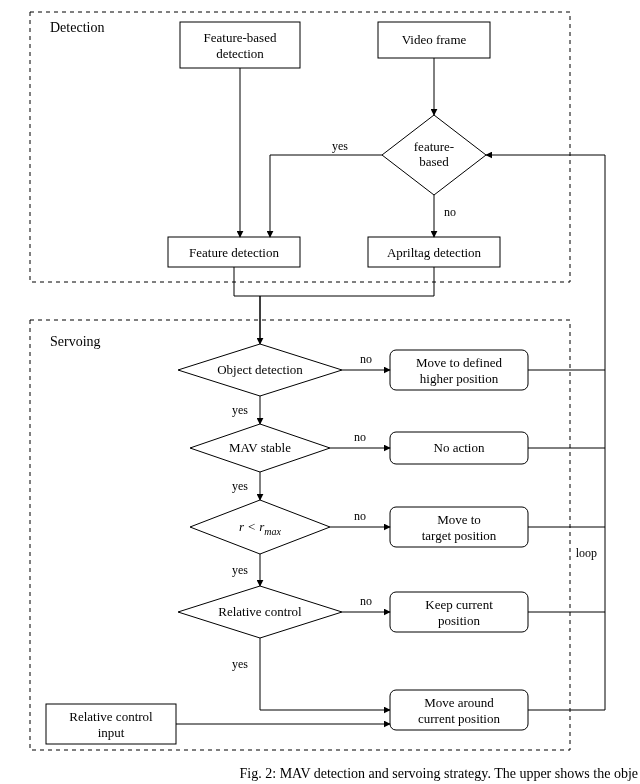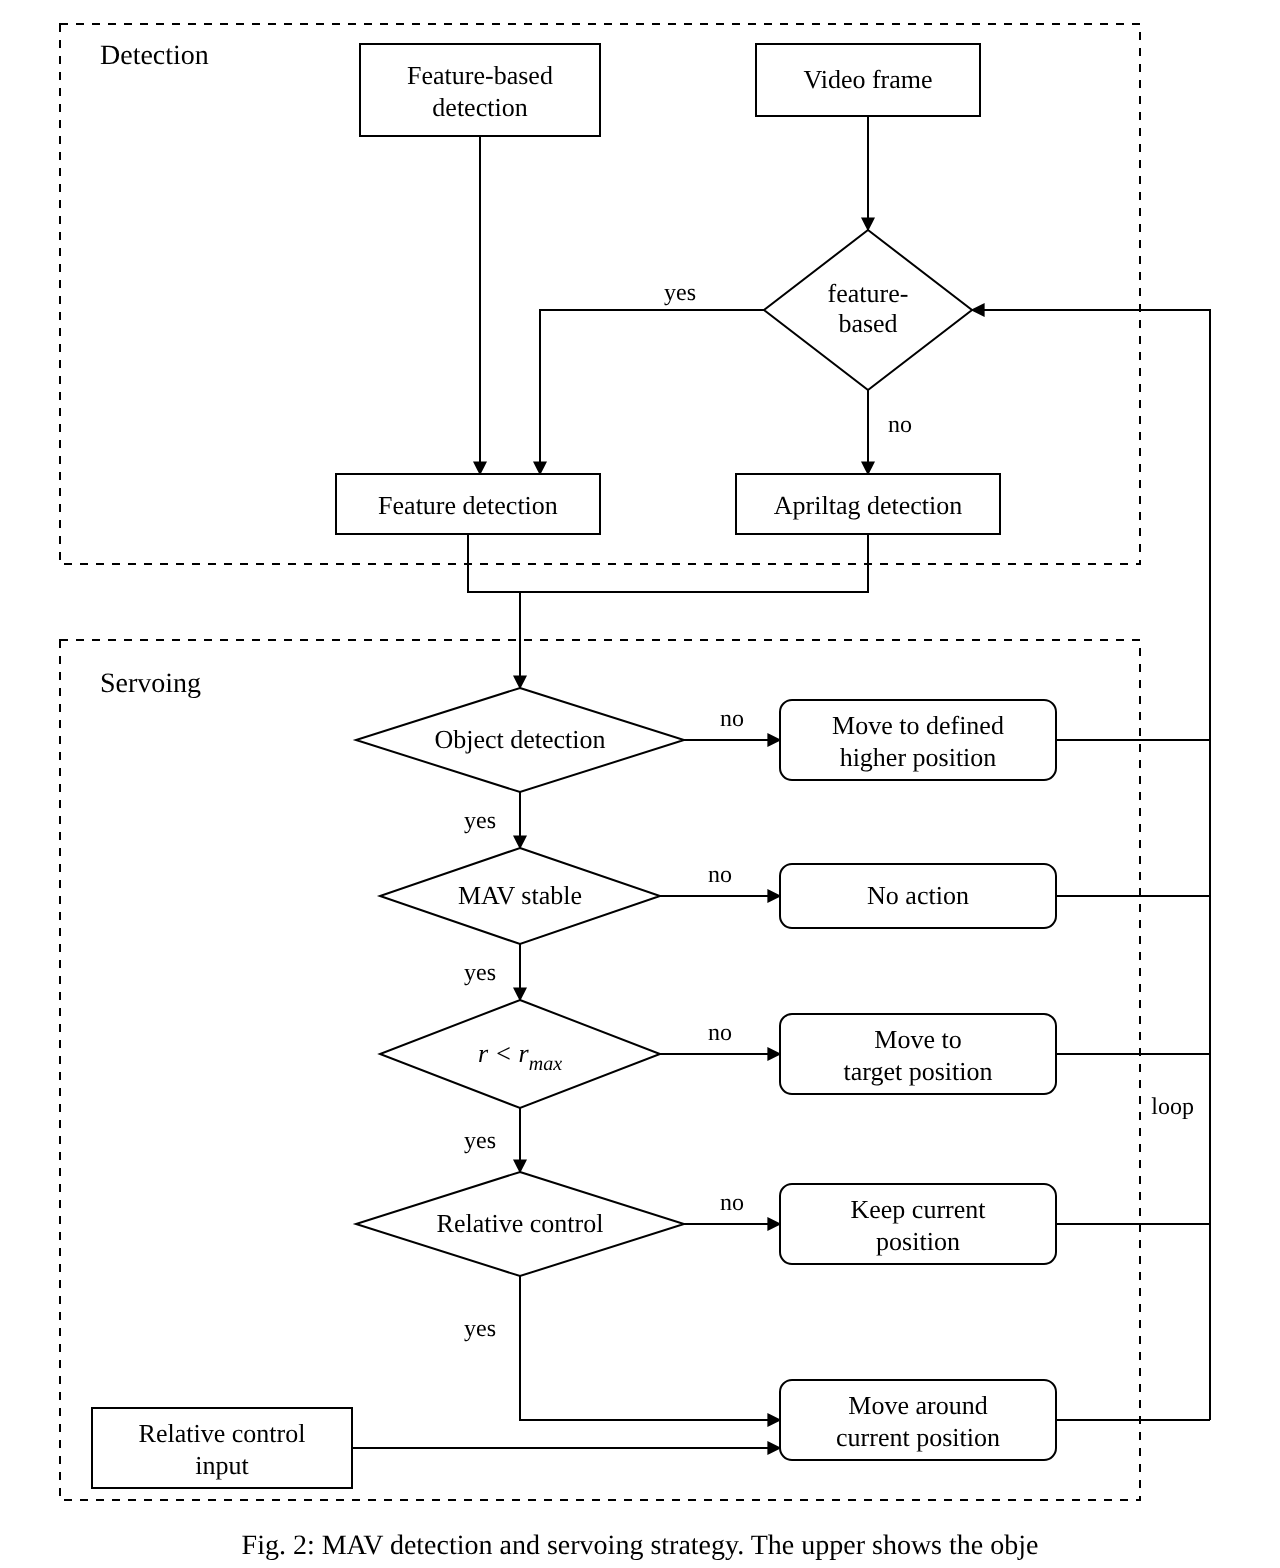--- a/index.html
+++ b/index.html
@@ -13,21 +13,21 @@
   .dashed-rect { fill: none; stroke: #000; stroke-width: 1; stroke-dasharray: 4 4; }
   .diamond { fill: #fff; stroke: #000; stroke-width: 1; }
   .rounded { fill: #fff; stroke: #000; stroke-width: 1; rx: 6; ry: 6; }
   .arrow { stroke: #000; stroke-width: 1; fill: none; }
   text { font-size: 13px; fill: #000; }
   .big { font-size: 14px; }
   .small { font-size: 12px; }
   #caption {
     position: absolute;
     left: 0; width: 640px;
-    text-align: center;
+    text-align: right;
     font-size: 14px;
     padding: 4px 2px 0 2px;
     box-sizing: border-box;
   }
 </style>
 </head>
 <body>
 
 <svg viewBox="0 0 640 784" width="640" height="784">
   <defs>

